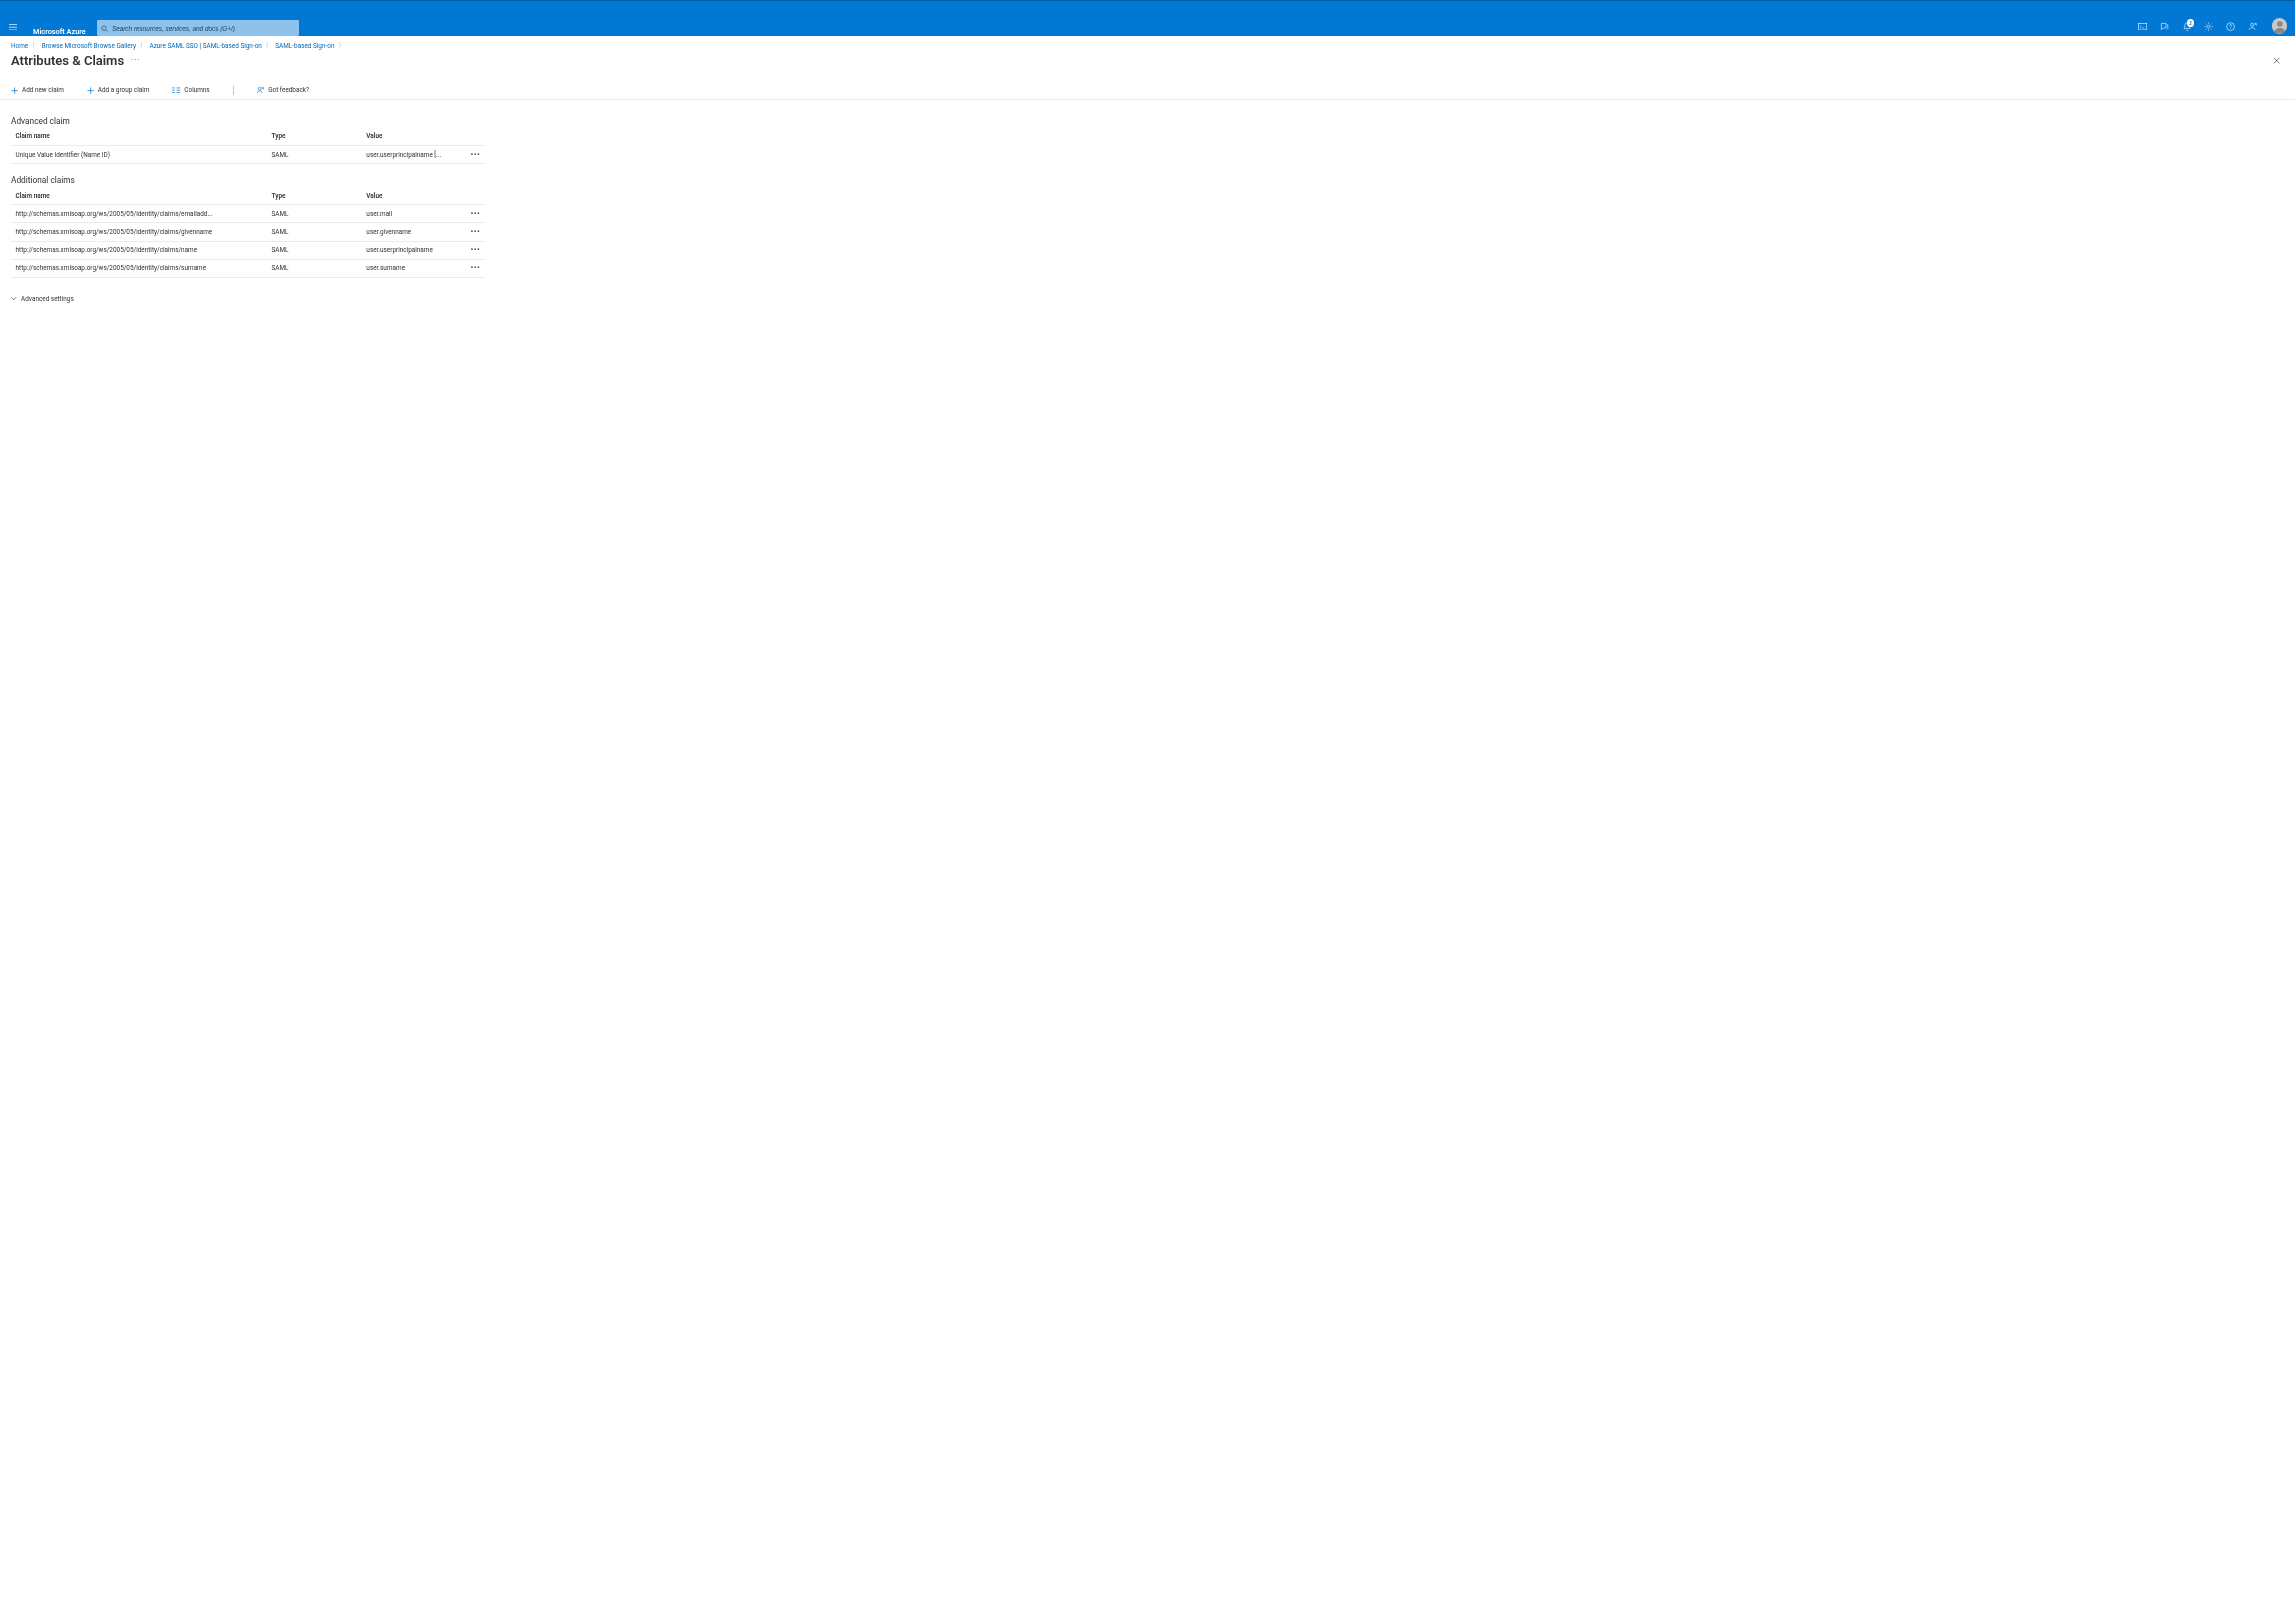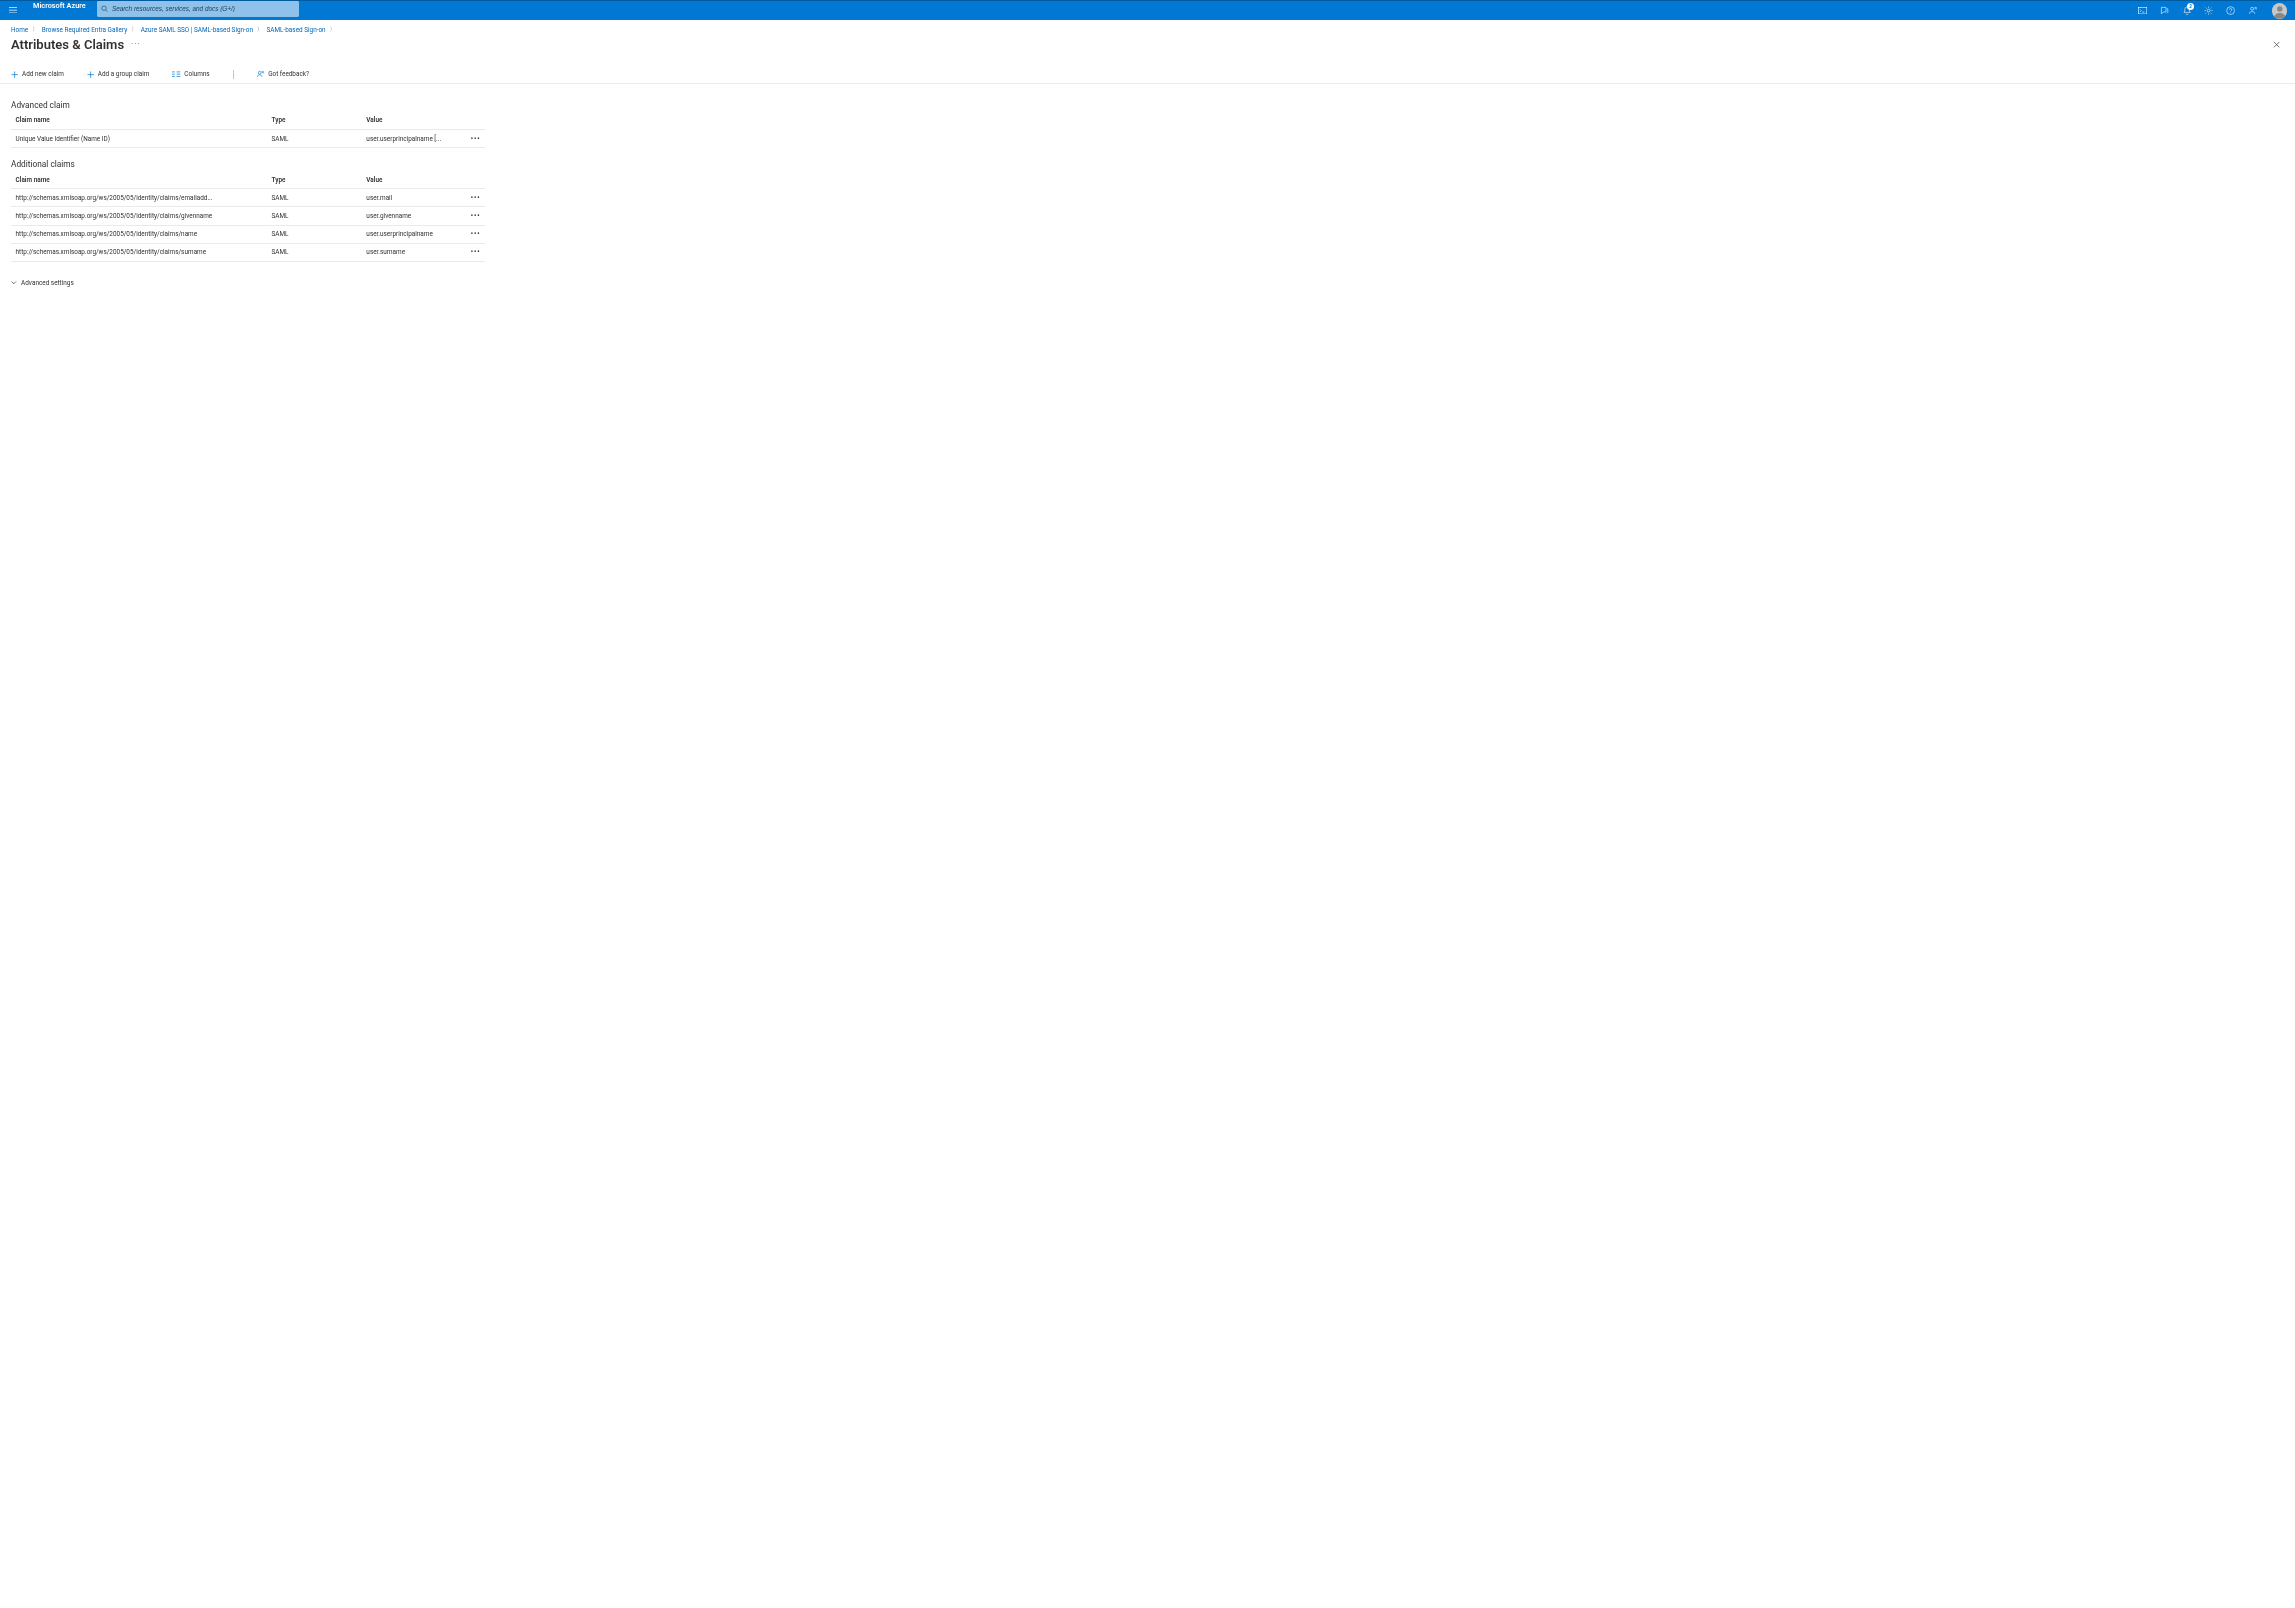--- a/index.html
+++ b/index.html
@@ -5,24 +5,24 @@
     * { box-sizing: border-box; margin: 0; padding: 0; }
     body {
       font-family: "Segoe UI", "Segoe UI Web (West European)", -apple-system, BlinkMacSystemFont, Roboto, "Helvetica Neue", sans-serif;
       font-size: 6.4px;
       color: #323130;
       background: #ffffff;
     }
 
     
     .header {
-      height: 20px;
+      height: 36px;
       background: #0078d4;
       display: flex;
-      align-items: flex-start;
+      align-items: flex-end;
       padding: 0 3.7px;
       gap: 3.7px;
       border-top: 1.4px solid #005a9e;
     }
     .header .hamburger {
       width: 18.4px; height: 18.4px;
       display:flex; align-items:center; justify-content:center;
       color:#fff; cursor:pointer;
       border-radius:0.9px;
     }
@@ -250,21 +250,21 @@
           <circle cx="17" cy="13" r="6" fill="#8a8886"></circle>
           <path d="M4 34c0-8 6-12 13-12s13 4 13 12" fill="#8a8886"></path>
         </svg>
     </div>
   </div>
 </div>
 
 <div class="breadcrumb">
   <a>Home</a>
   <span class="sep">〉</span>
-  <a>Browse Required Entra Gallery</a>
+  <a>Browse Microsoft Browse Gallery</a>
   <span class="sep">〉</span>
   <a>Azure SAML SSO | SAML-based Sign-on</a>
   <span class="sep">〉</span>
   <a>SAML-based Sign-on</a>
   <span class="sep">〉</span>
 </div>
 
 <div class="page-header">
   <h1>Attributes &amp; Claims</h1>
   <span class="more">···</span>

